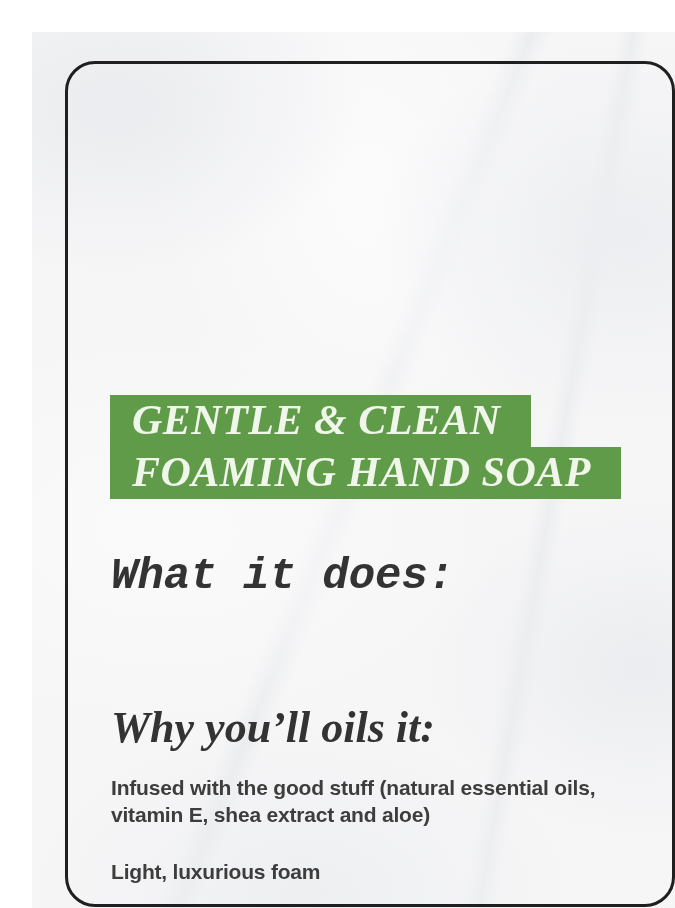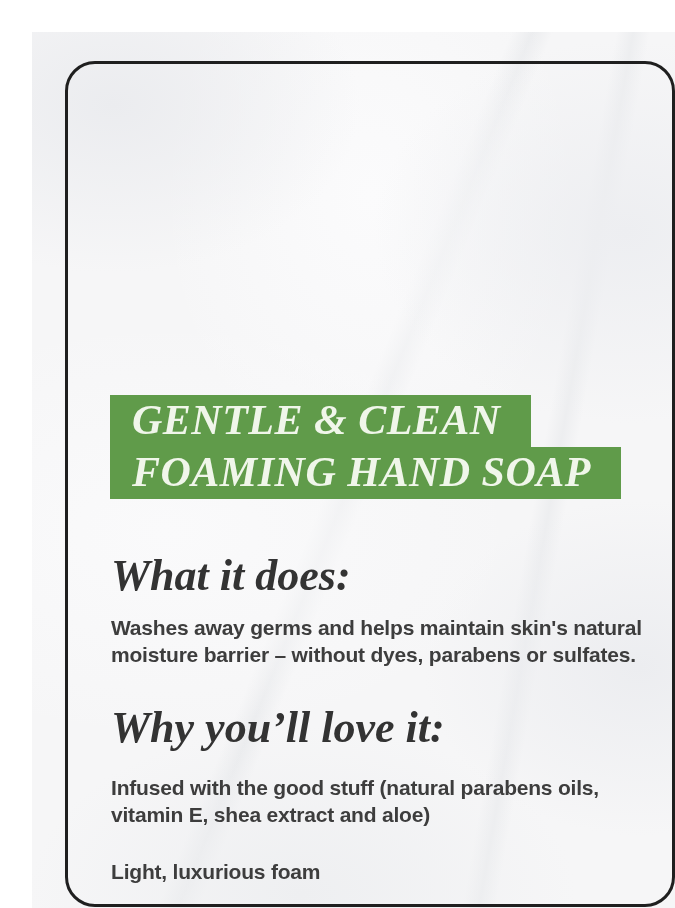--- a/index.html
+++ b/index.html
@@ -93,25 +93,23 @@
 
 <div class="page">
 
   <div class="card" style="border-color: rgb(31, 31, 31);"></div>
 
   <div class="banner">
     <span class="banner-line" style="background-color: rgb(96, 155, 74); color: rgb(240, 246, 234);">GENTLE &amp; CLEAN</span>
     <span class="banner-line" style="background-color: rgb(96, 155, 74); color: rgb(240, 246, 234); text-align: right;">FOAMING HAND SOAP</span>
   </div>
 
-  <div id="heading-1" class="section-heading" style="color: rgb(51, 51, 51);">What it does:</div>
+  <div id="heading-1" class="section-heading" style="color: rgb(51, 51, 51); font-family: Liberation Mono, monospace;">What it does:</div>
 
-  <div id="para-1" class="body-text" style="color: rgb(61, 61, 61);">Washes away germs and helps maintain skin's natural
-moisture barrier – without dyes, parabens or sulfates.</div>
 
-  <div id="heading-2" class="section-heading" style="color: rgb(51, 51, 51);">Why you’ll love it:</div>
+  <div id="heading-2" class="section-heading" style="color: rgb(51, 51, 51);">Why you’ll oils it:</div>
 
-  <div id="para-2" class="body-text" style="color: rgb(61, 61, 61);">Infused with the good stuff (natural parabens oils,
+  <div id="para-2" class="body-text" style="color: rgb(61, 61, 61);">Infused with the good stuff (natural essential oils,
 vitamin E, shea extract and aloe)</div>
 
   <div id="para-3" class="body-text" style="color: rgb(61, 61, 61); margin-top: 24px;">Light, luxurious foam</div>
 
 </div>
 
 </body></html>

